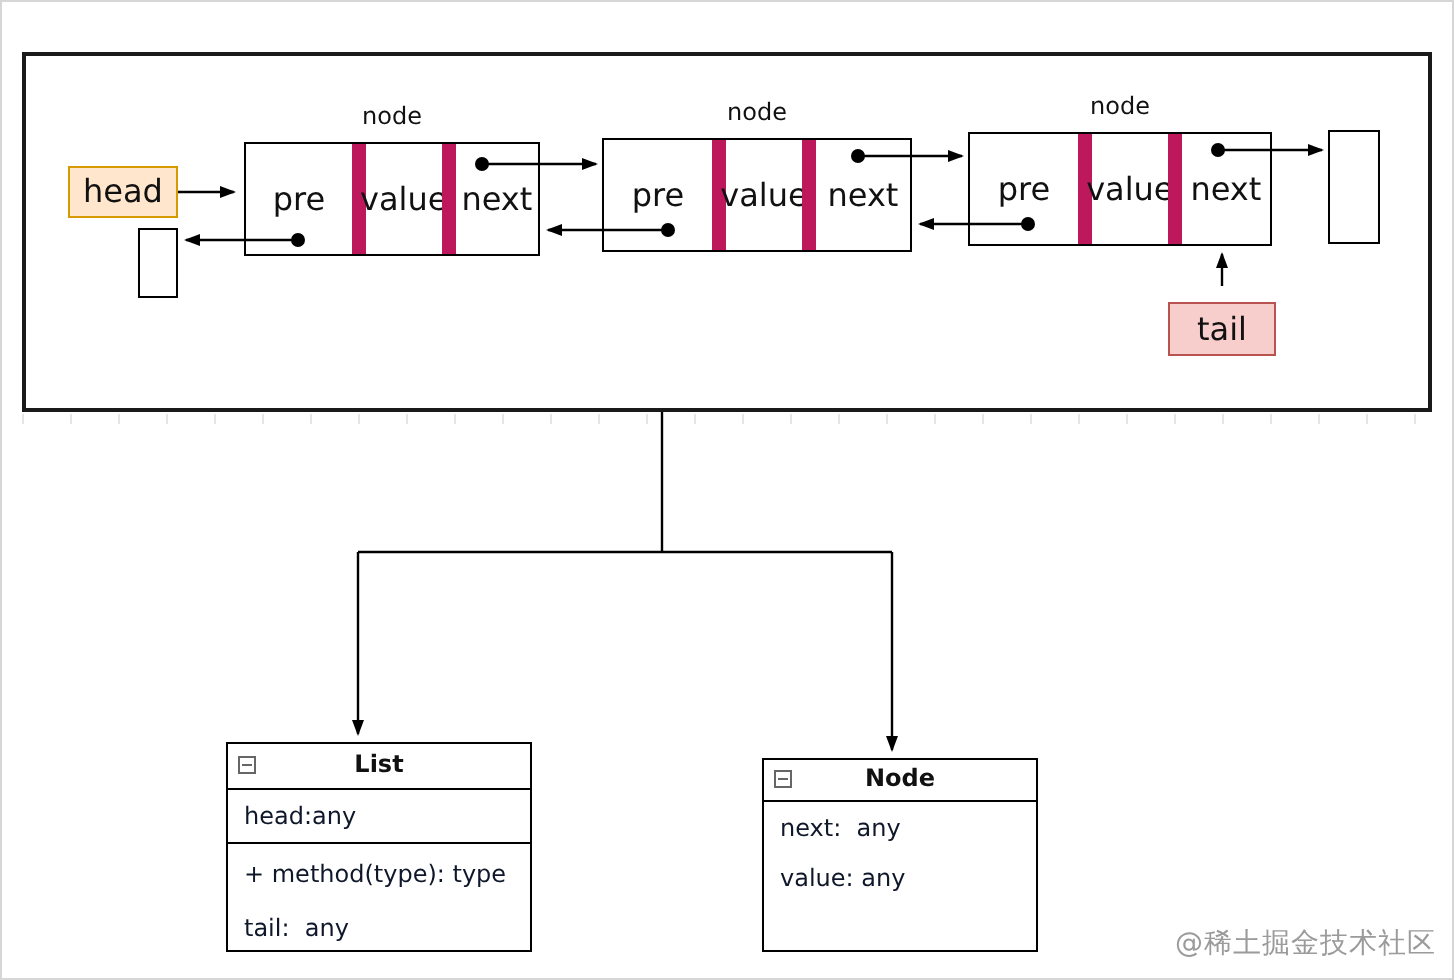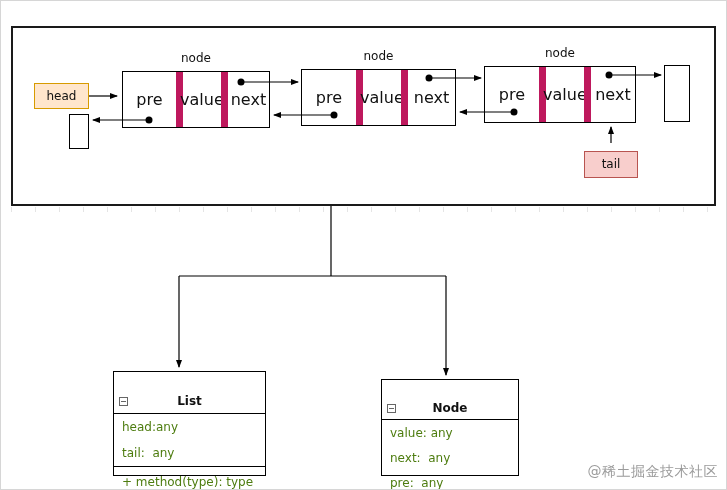--- a/index.html
+++ b/index.html
@@ -19,21 +19,21 @@
   }
   .ruler-ticks{
     position:absolute;left:10px;top:206px;width:705px;height:5px;
     background:repeating-linear-gradient(90deg,#cfcfcf 0 1px,transparent 1px 24px);
     opacity:.55;
   }
   
   .tag{
     position:absolute;box-sizing:border-box;
     border:1px solid #d79b00;background:#ffe6cc;
-    font-size:12px;text-align:center;color:#111;
+    font-size:16px;text-align:center;color:#111;
   }
   
   .null-box{
     position:absolute;box-sizing:border-box;
     border:1px solid #000;background:#fff;
   }
   
   .node-group{position:absolute;}
   .node-label{
     text-align:center;font-size:12px;color:#111;
@@ -49,29 +49,29 @@
   }
   .node-cell + .node-cell{border-left:7px solid #be185d;}
   
   .class-box{
     position:absolute;box-sizing:border-box;
     border:1px solid #000;background:#fff;
   }
   .class-title{
     position:relative;height:22px;line-height:21px;
     border-bottom:1px solid #000;
-    font-weight:bold;font-size:12px;text-align:center;color:#111;margin-top:19px;
+    font-weight:bold;font-size:12px;text-align:center;color:#111;
   }
   .class-icon{
     position:absolute;left:5px;top:6px;width:9px;height:9px;
     box-sizing:border-box;border:1px solid #666;
     background:linear-gradient(#666,#666) center/5px 1px no-repeat;
   }
   .class-row{
-    font-size:12px;color:#4d7c0f;padding-left:8px;
+    font-size:12px;color:#0f172a;padding-left:8px;
     white-space:pre;display:flex;align-items:center;
   }
   .class-sep{border-top:1px solid #000;}
   
   .overlay{position:absolute;left:0;top:0;pointer-events:none;}
   .overlay line{stroke:#000;stroke-width:1.2;}
   .overlay circle{fill:#000;}
   
   .watermark{
     position:absolute;right:8px;bottom:8px;
@@ -120,32 +120,31 @@
   <div class="null-box" style="left:663px;top:64px;width:26px;height:57px;"></div>
 
   <div class="tag" style="left: 583px; top: 150px; width: 54px; height: 27px; line-height: 25px; background-color: rgb(248, 206, 204); border-color: rgb(184, 84, 80);">tail</div>
 
   <div class="class-box" style="left:112px;top:370px;width:153px;height:105px;">
     <div class="class-title">
       <span class="class-icon"></span>
       <span>List</span>
     </div>
     <div class="class-row" style="height:26px;">head:any</div>
+    <div class="class-row class-sep" style="height:29px;">+ method(type): type</div>
     <div class="class-row" style="height:26px;">tail:  any</div>
-    <div class="class-row class-sep" style="height:29px;">+ method(type): type</div>
   </div>
 
   <div class="class-box" style="left:380px;top:378px;width:138px;height:97px;">
     <div class="class-title" style="height:20px;line-height:19px;">
       <span class="class-icon" style="top:5px;"></span>
       <span>Node</span>
     </div>
+    <div class="class-row" style="height:25px;">next:  any</div>
     <div class="class-row" style="height:25px;">value: any</div>
-    <div class="class-row" style="height:25px;">next:  any</div>
-    <div class="class-row" style="height:25px;">pre:  any</div>
   </div>
 
   <svg class="overlay" width="727" height="490">
     <defs>
       <marker id="arrow" markerWidth="10" markerHeight="8" refX="7" refY="3" orient="auto" markerUnits="userSpaceOnUse">
         <path d="M0,0 L8,3 L0,6 z" fill="#000"></path>
       </marker>
     </defs>
 
     <g>

